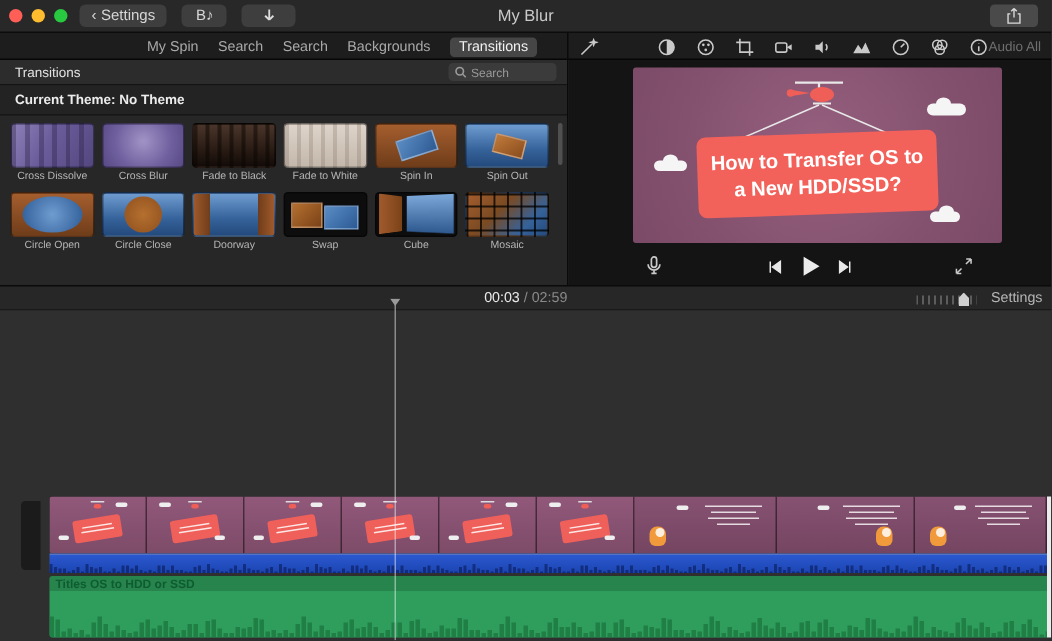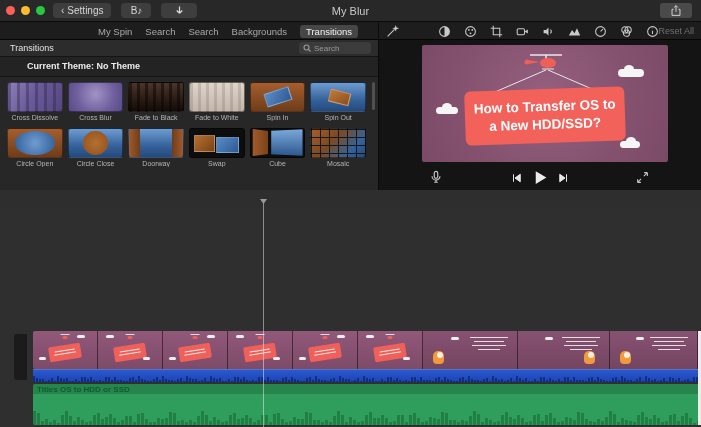--- a/index.html
+++ b/index.html
@@ -20,21 +20,21 @@
   #reset-all{position:absolute;right:7px;top:4px;font-size:9px;color:#6f6f6f;}
   .vdivider{position:absolute;left:378px;top:22px;width:1px;height:168px;background:#0a0a0a;}
   
   #browser{position:absolute;left:0;top:40px;width:378px;height:150px;background:#272727;box-sizing:border-box;}
   #browser-header{position:relative;height:16px;background:#2c2c2c;border-bottom:1px solid #141414;}
   #browser-title{position:absolute;left:10px;top:0;line-height:16px;font-size:9px;color:#e2e2e2;}
   #search-box{position:absolute;right:7px;top:2px;width:72px;height:12px;background:#3b3b3b;border-radius:3px;display:flex;align-items:center;padding:0 4px;gap:3px;box-sizing:border-box;}
   #search-box input{background:transparent;border:0;outline:none;width:100%;font-size:8px;color:#ddd;padding:0;font-family:"Liberation Sans",sans-serif;}
   #search-box input::placeholder{color:#999;}
   #theme-row{position:relative;height:19px;background:#232323;border-bottom:1px solid #161616;}
-  #theme-label{position:absolute;left:27px;top:0;line-height:19px;font-size:9px;font-weight:bold;color:#ececec;}
+  #theme-label{position:absolute;left:10px;top:0;line-height:19px;font-size:9px;font-weight:bold;color:#ececec;}
   #trans-grid{position:absolute;left:7px;right:12px;top:42px;display:grid;grid-template-columns:repeat(6,1fr);column-gap:5px;row-gap:7px;}
   .tcell{width:100%;}
   .thumb{position:relative;height:30px;border-radius:3px;overflow:hidden;border:1px solid rgba(0,0,0,.45);box-sizing:border-box;}
   .tlabel{font-size:7px;color:#b5b5b5;text-align:center;margin-top:2px;white-space:nowrap;overflow:hidden;}
   #browser-scrollbar{position:absolute;right:3px;top:42px;width:3px;height:28px;background:#636363;border-radius:2px;opacity:.7;}
   
   .v-cross-dissolve{background-image:repeating-linear-gradient(90deg,rgba(38,28,62,.35) 0 3px,transparent 3px 9px),linear-gradient(120deg,#8d80b8 0%,#6a5c9a 45%,#54477f 100%);}
   .v-cross-blur{background:radial-gradient(circle at 50% 40%,#a293c6 0%,#6f5f9e 60%,#584a85 100%);}
   .v-fade-to-black{background-image:repeating-linear-gradient(90deg,rgba(10,5,2,.5) 0 3px,transparent 3px 8px),linear-gradient(180deg,#4a352a 0%,#241711 70%,#120b08 100%);}
   .v-fade-to-white{background-image:repeating-linear-gradient(90deg,rgba(120,100,90,.25) 0 3px,transparent 3px 8px),linear-gradient(180deg,#ded4c9 0%,#c3b7ab 100%);}
@@ -186,21 +186,21 @@
             <circle cx="8" cy="10" r="3.8"></circle>
           </svg>
         </span>
         <span class="icon">
           <svg width="13" height="13" viewBox="0 0 16 16" fill="none" stroke="#c9c9c9" stroke-width="1.3">
             <circle cx="8" cy="8" r="6"></circle>
             <path d="M8 7.2v4M8 4.6v.4"></path>
           </svg>
         </span>
       </div>
-    <span id="reset-all">Reset All</span>
+    <span id="reset-all">Audio All</span>
   </div>
   <div class="vdivider"></div>
 
   <div id="browser">
     <div id="browser-header">
       <span id="browser-title">Transitions</span>
       <div id="search-box">
         <span class="icon" id="search-icon-slot">
             <svg width="8" height="8" viewBox="0 0 16 16" fill="none" stroke="#9a9a9a" stroke-width="2.2">
               <circle cx="7" cy="7" r="5"></circle>
@@ -327,20 +327,30 @@
           </span>
         </div>
       <span id="expand-btn" class="icon">
           <svg width="13" height="13" viewBox="0 0 16 16" fill="none" stroke="#c9c9c9" stroke-width="1.3">
             <path d="M2 14l4.2-4.2M2 14v-4M2 14h4M14 2L9.8 6.2M14 2v4M14 2h-4"></path>
           </svg>
         </span>
     </div>
   </div>
 
+  <div id="tl-header">
+    <div id="timecode">
+      <span id="tc-cur">00:03</span>
+      <span id="tc-rest">/ 02:59</span>
+    </div>
+    <div id="zoom-slider">
+      <div id="zoom-thumb"></div>
+    </div>
+    <span id="settings-label">Settings</span>
+  </div>
 
   <div id="timeline">
     <div id="clip-stub"></div>
     <div id="video-track">
         <div class="seg" style="width: 65px;">
           <div class="mini-heli">
             <div class="mini-rotor"></div>
             <div class="mini-body"></div>
           </div>
           <div class="mini-sign">

